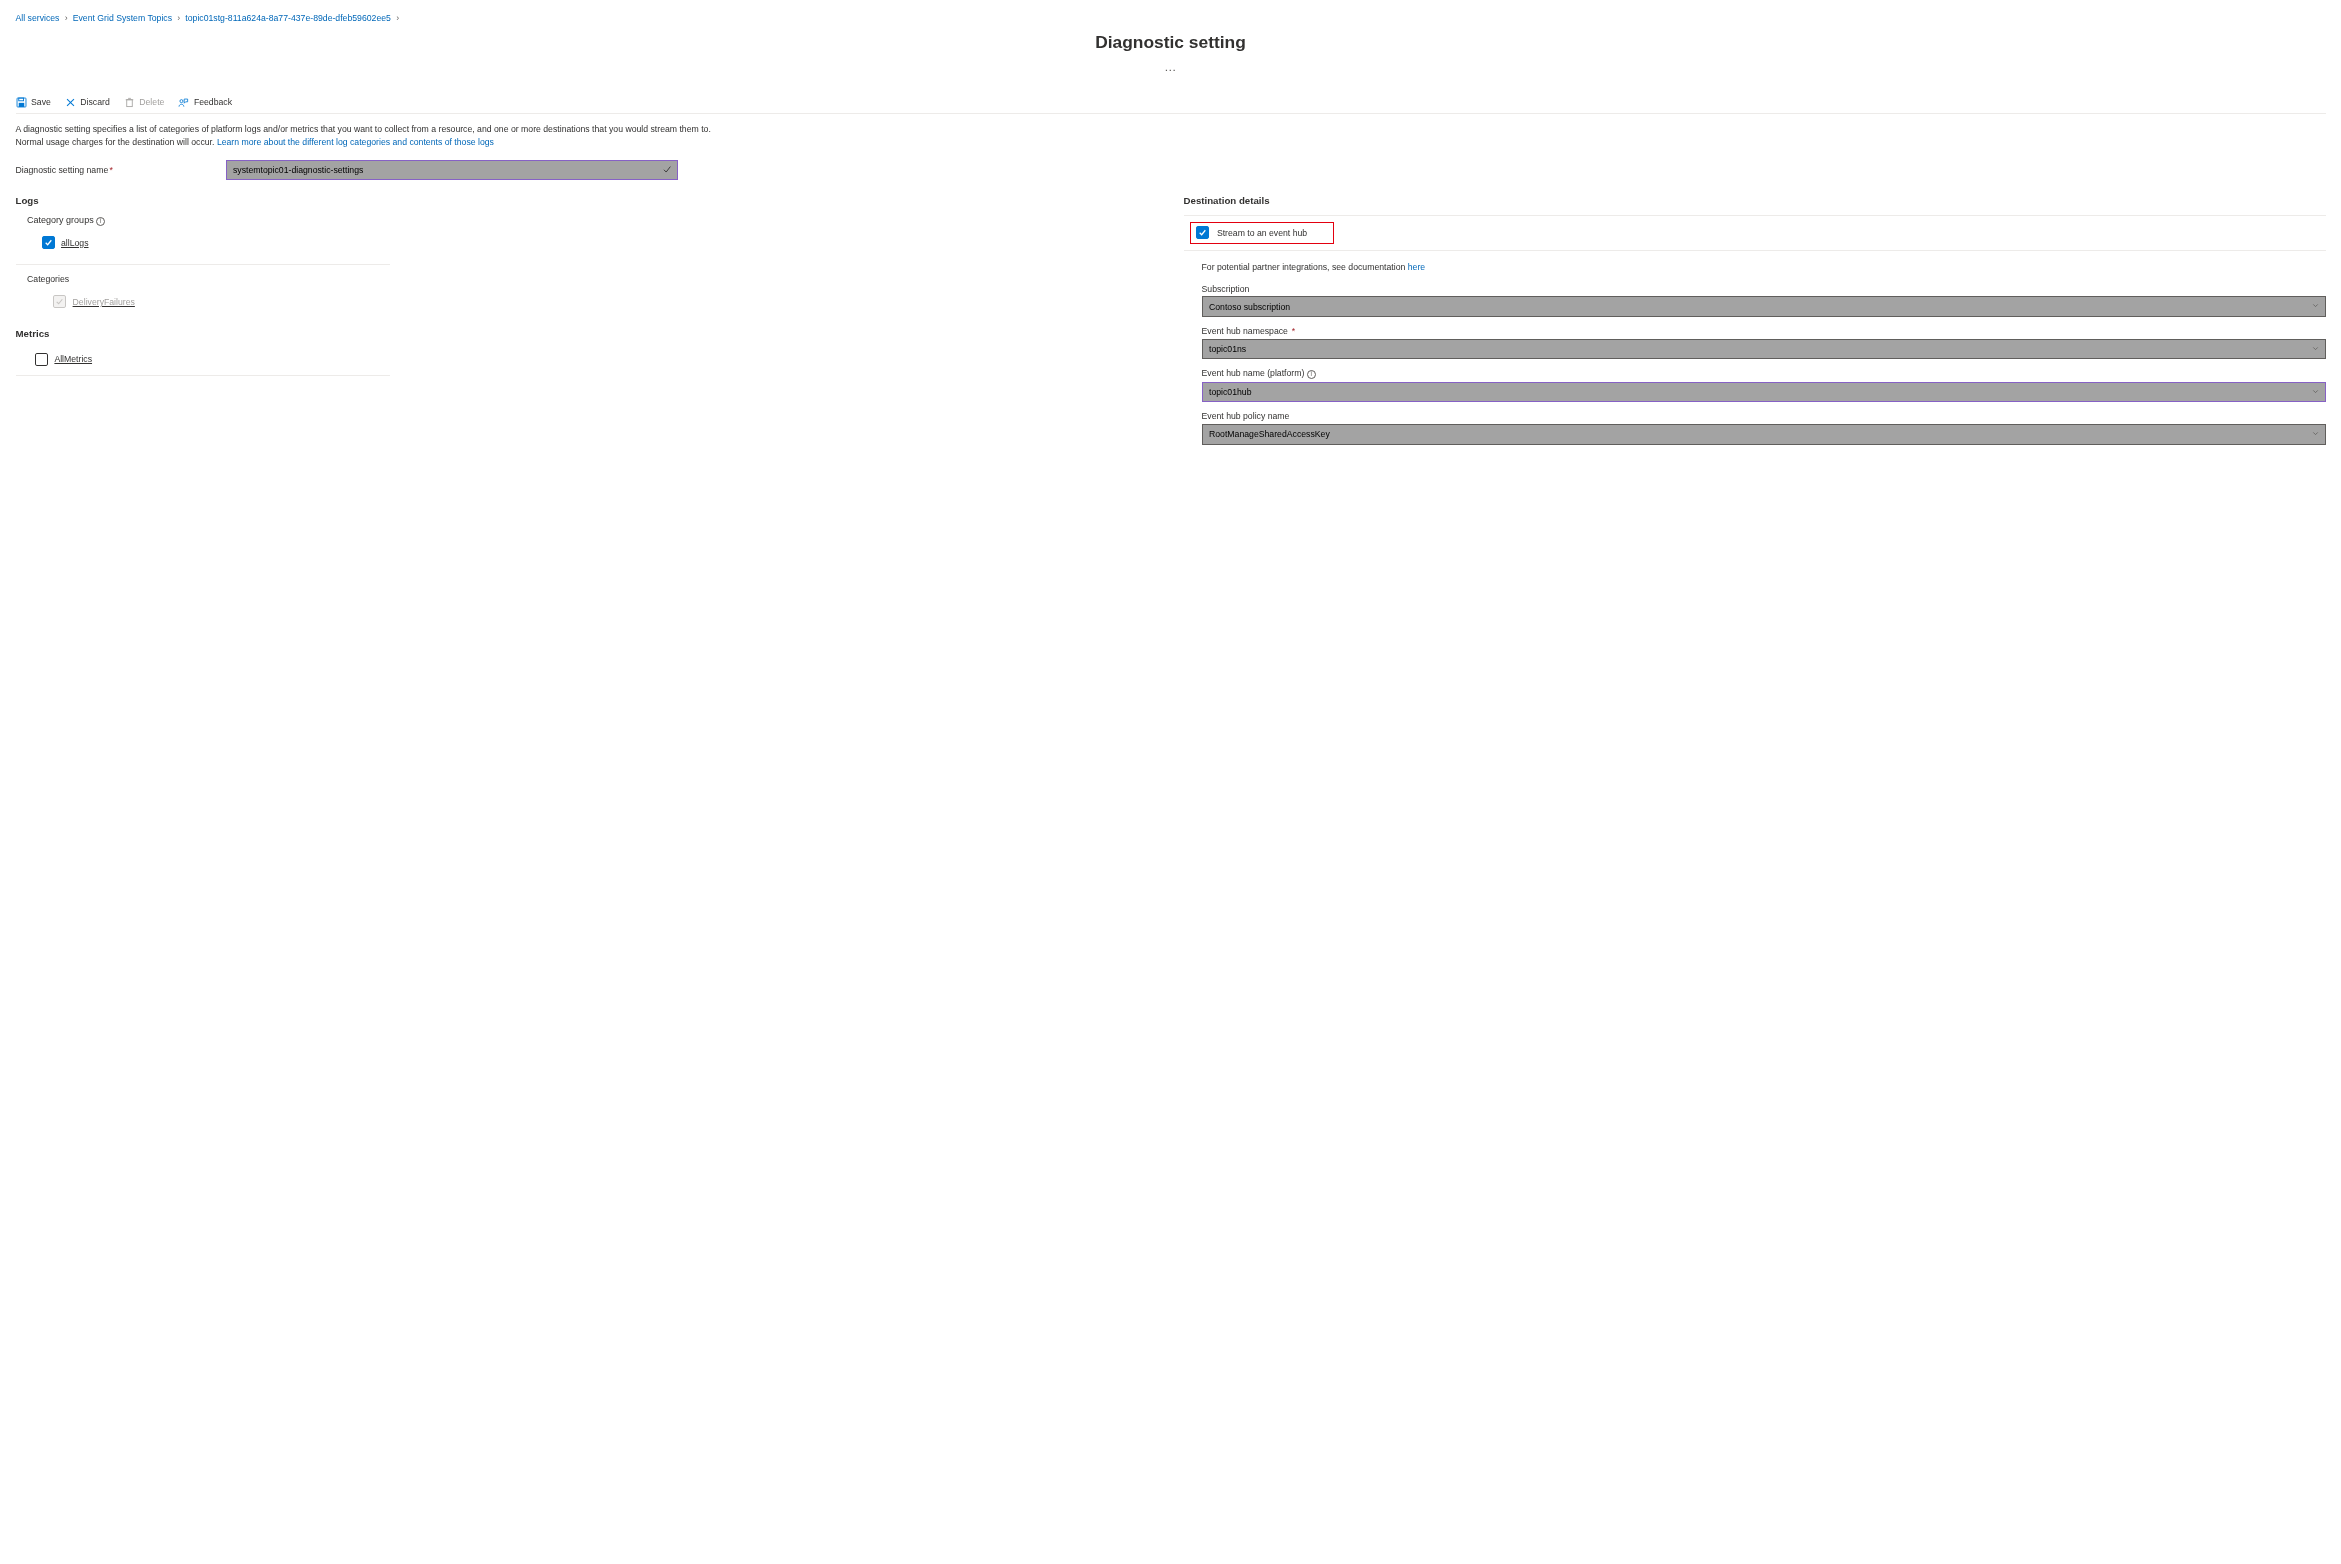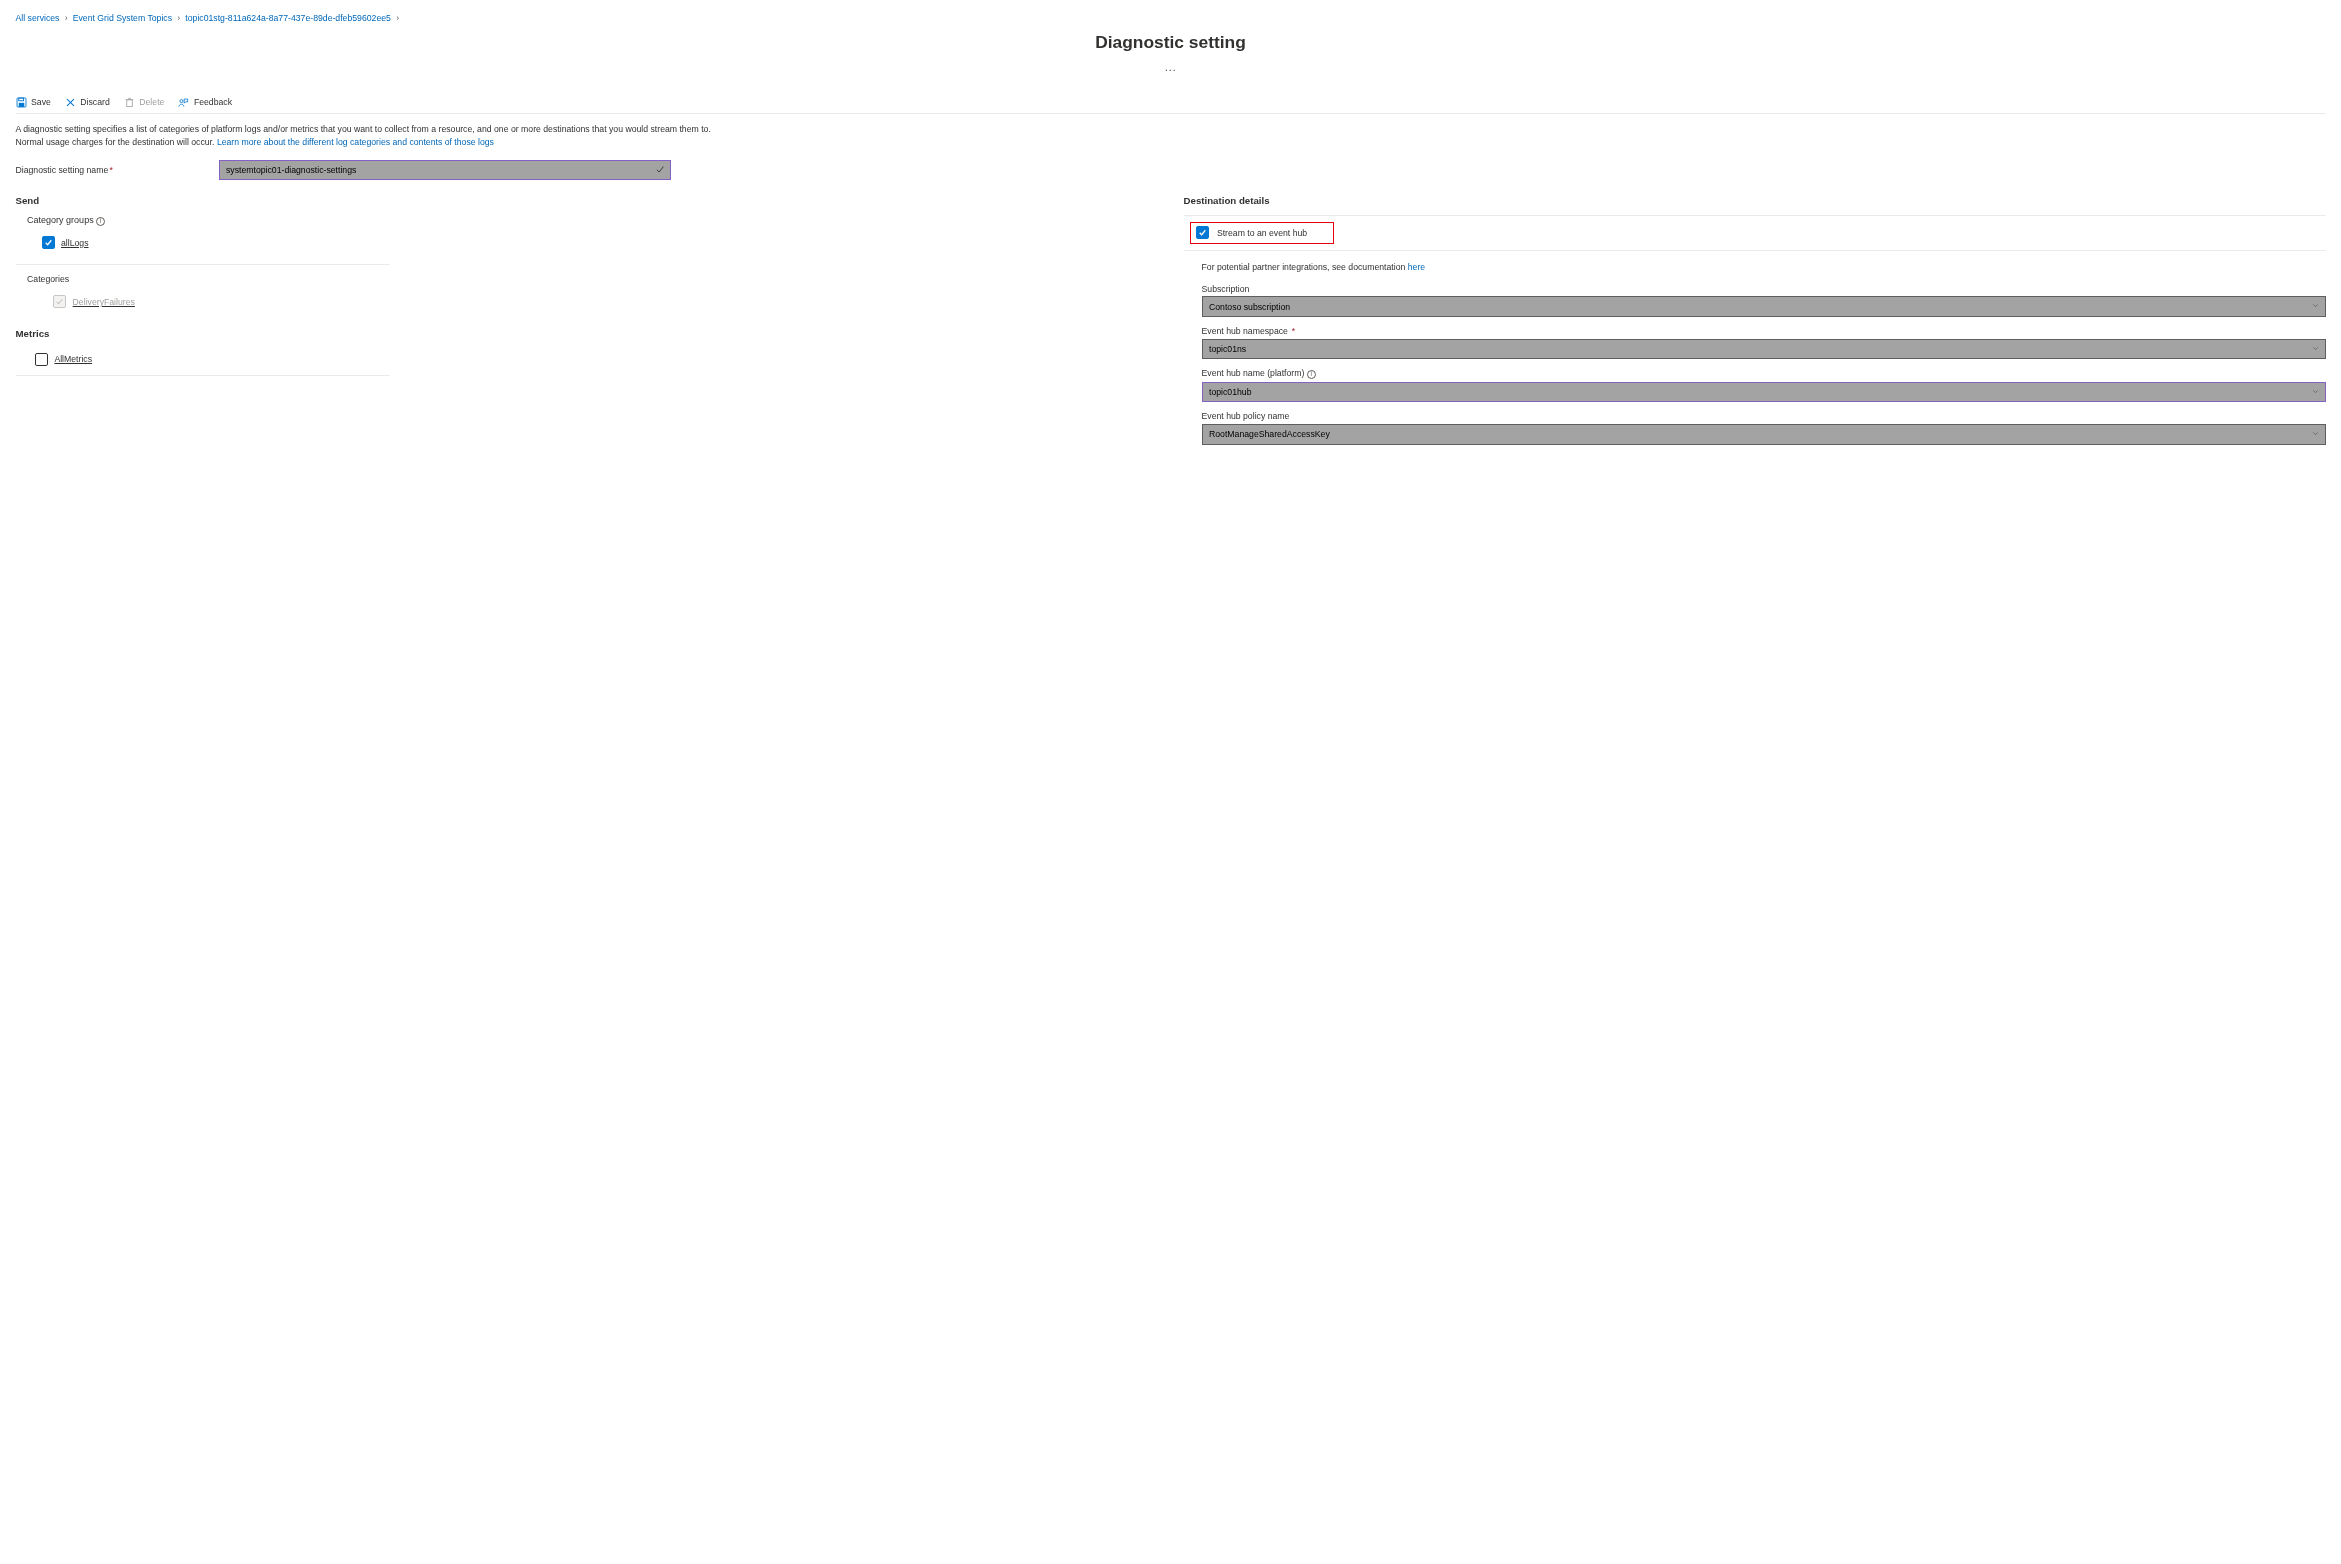--- a/index.html
+++ b/index.html
@@ -26,21 +26,21 @@
   .toolbar { display: flex; align-items: center; gap: 14px; border-bottom: 0.6px solid #edebe9; padding-bottom: 5.2px; margin-bottom: 9px; }
   .tbtn { display: flex; align-items: center; gap: 4.5px; cursor: pointer; color: #323130; }
   .tbtn.disabled { color: #a19f9d; cursor: default; }
   .ticon { width: 11px; height: 11px; display: inline-flex; align-items: center; justify-content: center; }
   .ticon svg { width: 11px; height: 11px; }
 
   
   .desc { margin: 0 0 11.6px 0; line-height: 1.5; max-width: 723px; }
 
   
-  .form-row { display: flex; align-items: center; gap: 9px; margin-bottom: 15.5px; }
+  .form-row { display: flex; align-items: center; gap: 16px; margin-bottom: 15.5px; }
   .form-label { min-width: 194px; }
   .req { color: #a4262c; margin-left: 1.3px; }
   .name-input-wrap { position: relative; width: 452px; }
   .name-input {
     width: 100%; height: 19.4px; padding: 2.6px 22px 2.6px 6.5px;
     border: 0.6px solid #8661c5; outline: none; font: inherit; background: #a3a3a3;
   }
   .name-ok { position: absolute; right: 5.2px; top: 3.9px; color: #605e5c; }
 
   
@@ -161,21 +161,21 @@
       <svg width="10.3" height="10.3" viewBox="0 0 16 16" fill="none" stroke="#323130" stroke-width="1.4">
           <polyline points="3,9 6.5,12.5 13,4"></polyline>
         </svg>
     </span>
   </div>
 </div>
 
 <div class="two-col">
 
   <div class="col">
-    <h3 class="section-head">Send</h3>
+    <h3 class="section-head">Logs</h3>
     <div class="sub-head">
       <span class="group-label">Category groups</span>
       <span class="info-ic">i</span>
     </div>
     <div class="grp-section-inner">
       <div class="row-line">
         <span class="chk checked">
           <svg viewBox="0 0 16 16" fill="none" stroke="#fff" stroke-width="2.2">
               <polyline points="3,8.5 6.5,12 13,4"></polyline>
             </svg>

